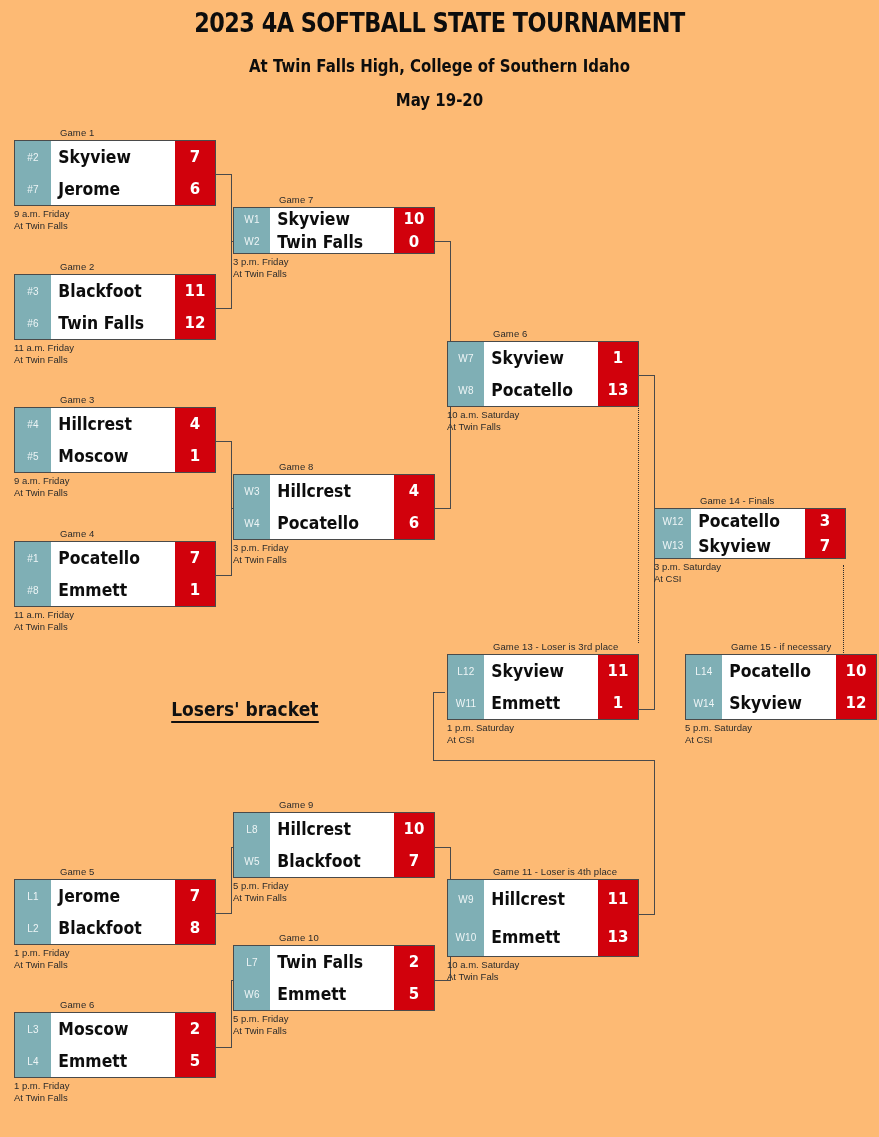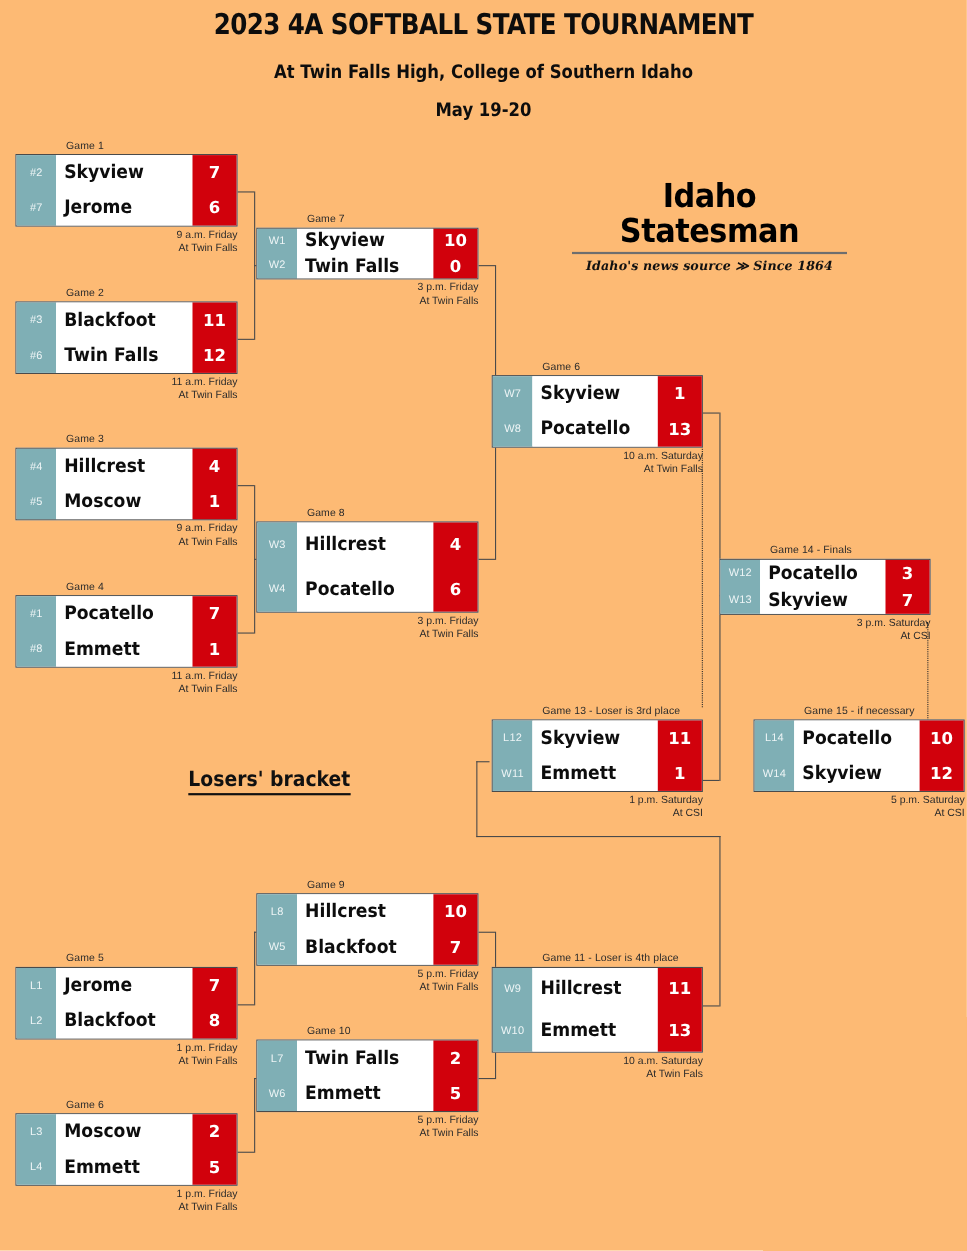--- a/index.html
+++ b/index.html
@@ -172,21 +172,20 @@
     font-size: 15px;
     color: #ffffff;
   }
   .game-meta {
     margin-top: 2px;
     font-family: "Liberation Sans", sans-serif;
     font-size: 9.5px;
     line-height: 1.22;
     color: #2b2b2b;
     white-space: nowrap;
-    text-align: right;
   }
 
   
   .conn {
     position: absolute;
     background: #4a4a4a;
   }
   .conn-v { width: 1px; }
   .conn-h { height: 1px; }
   .conn-dotted-v {
@@ -197,25 +196,20 @@
 </style>
 </head>
 <body>
 
 <div id="root">
 
   <div class="title">2023 4A SOFTBALL STATE TOURNAMENT</div>
   <div class="subtitle">At Twin Falls High, College of Southern Idaho</div>
   <div class="dateline">May 19-20</div>
 
-  <div class="masthead">
-    <div class="masthead-name">Idaho Statesman</div>
-    <div class="masthead-rule"></div>
-    <div class="masthead-tag">Idaho's news source ≫ Since 1864</div>
-  </div>
 
   <div class="losers-label">Losers' bracket</div>
 
   <div class="conn conn-h" style="left:215px; top:174px; width:16px;"></div>
   <div class="conn conn-h" style="left:215px; top:308px; width:16px;"></div>
   <div class="conn conn-v" style="left:231px; top:174px; height:135px;"></div>
   <div class="conn conn-h" style="left:231px; top:241px; width:14px;"></div>
 
   <div class="conn conn-h" style="left:215px; top:441px; width:16px;"></div>
   <div class="conn conn-h" style="left:215px; top:575px; width:16px;"></div>
@@ -361,21 +355,21 @@
       </div>
     </div>
     <div class="game-meta">
       <div>3 p.m. Friday</div>
       <div>At Twin Falls</div>
     </div>
   </div>
 
   <div class="game" style="left:233px; top:461px; width:202px;">
     <div class="game-label">Game 8</div>
-    <div class="game-box" style="height:83px;">
+    <div class="game-box" style="height:66px;">
       <div class="seed-col">
         <div class="seed">W3</div>
         <div class="seed">W4</div>
       </div>
       <div class="name-col">
         <div class="tname">Hillcrest</div>
         <div class="tname">Pocatello</div>
       </div>
       <div class="score-col">
         <div class="score">4</div>

